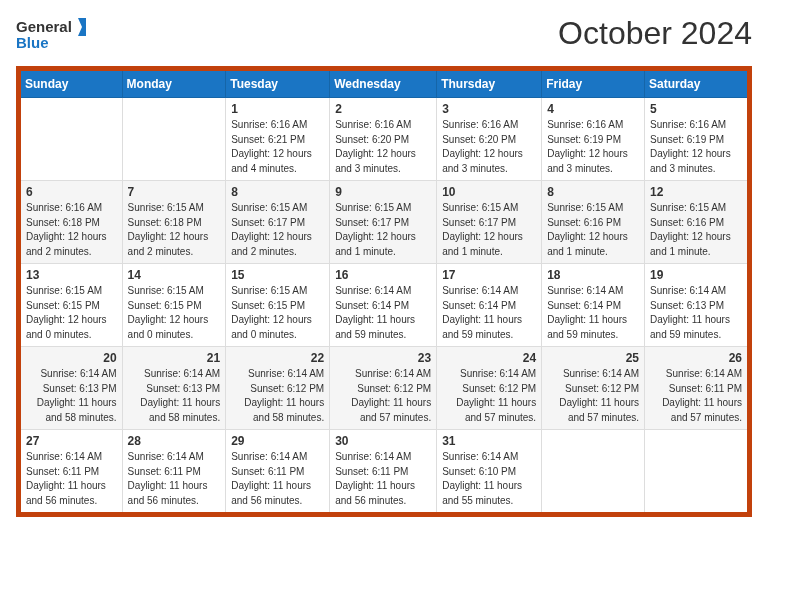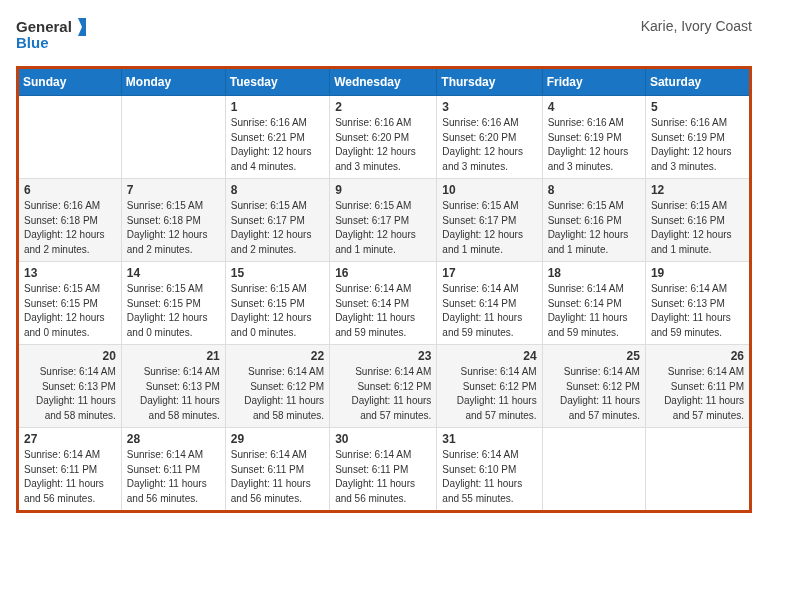--- a/index.html
+++ b/index.html
@@ -37,21 +37,21 @@
       line-height: 1.1;
     }
     .location {
       font-size: 14px;
       color: #555;
       margin-top: 2px;
     }
     .calendar {
       width: 100%;
       border-collapse: collapse;
-      border: 3px solid #c2410c;
+      border: 5px solid #c2410c;
       margin-top: 12px;
     }
     .calendar th {
       background: #1a75c4;
       color: #fff;
       font-size: 12px;
       font-weight: bold;
       padding: 6px 4px;
       text-align: left;
       border: 1px solid #1565a8;
@@ -103,21 +103,21 @@
 <div class="page">
   <div class="header">
     <div class="logo">
   <svg width="70" height="38" viewBox="0 0 70 38" xmlns="http://www.w3.org/2000/svg">
     <text x="0" y="16" font-family="Arial" font-weight="bold" font-size="15" fill="#333">General</text>
     <text x="0" y="32" font-family="Arial" font-weight="bold" font-size="15" fill="#1a75c4">Blue</text>
     <polygon points="62,2 70,2 70,20 62,20 66,11" fill="#1a75c4"></polygon>
   </svg>
 </div>
     <div class="title-area">
-      <div class="location">Karie, Ivory Coast</div>
+      <div class="month-title">October 2024</div>
     </div>
   </div>
 
   <table class="calendar">
     <thead>
       <tr>
         <th>Sunday</th>
         <th>Monday</th>
         <th>Tuesday</th>
         <th>Wednesday</th>

